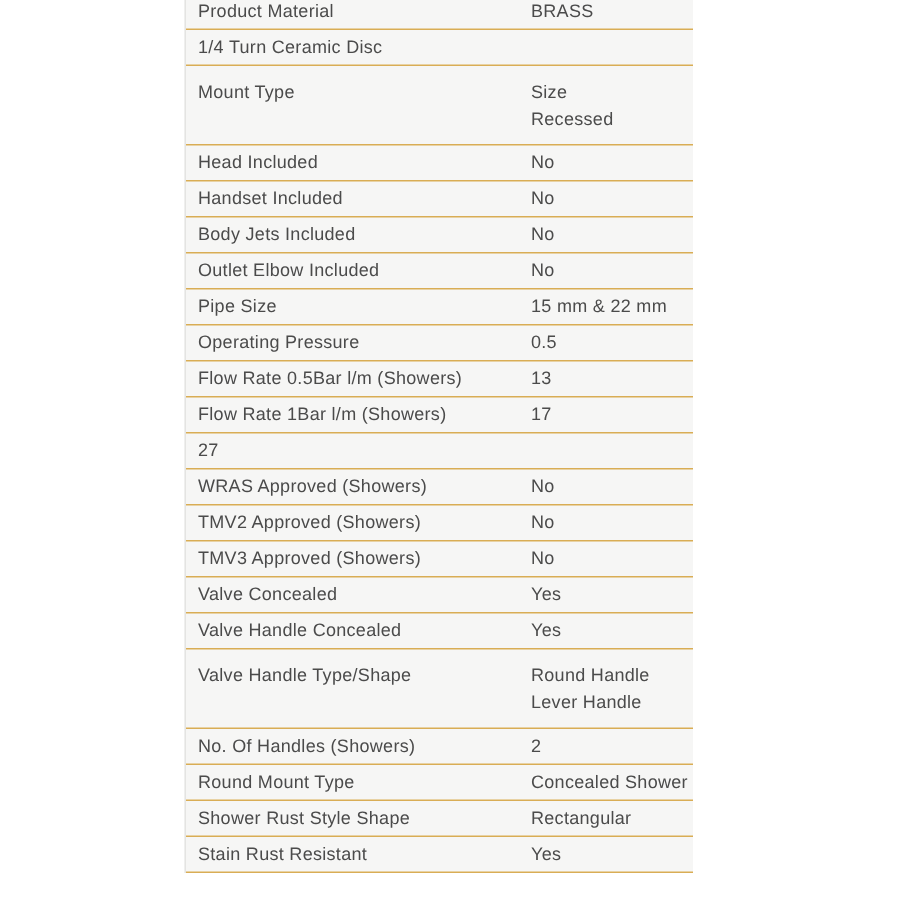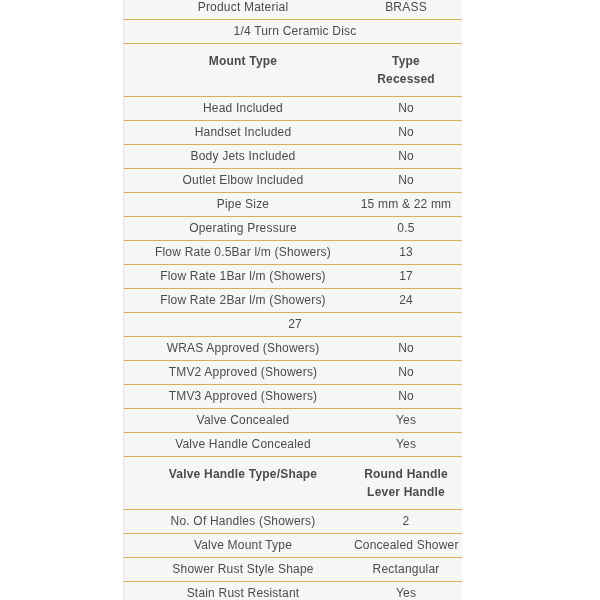--- a/index.html
+++ b/index.html
@@ -9,42 +9,40 @@
     height: 600px;
     background: #ffffff;
     overflow: hidden;
     font-family: "Liberation Sans", sans-serif;
   }
   .page {
     position: relative;
     width: 493px;
     height: 600px;
     background: #ffffff;
-    text-align: center;
   }
   .spec-table {
     position: absolute;
     left: 123px;
     top: -4px;
     width: 339px;
     background: #f6f6f5;
     border-left: 1px solid #e4e4e2;
     box-sizing: border-box;
   }
   .spec-row {
     display: flex;
     align-items: flex-start;
     box-sizing: border-box;
     padding: 2px 4px 3px 8px;
     border-bottom: 1px solid #d9ad55;
   }
   .spec-row.tall {
     padding-top: 8px;
     padding-bottom: 8px;
-    font-weight: bold;
   }
   .spec-label {
     width: 222px;
     flex: 0 0 222px;
     font-size: 12px;
     line-height: 18px;
     color: #4b4b4b;
     letter-spacing: 0.2px;
   }
   .spec-values {
@@ -74,21 +72,21 @@
 
     <div class="spec-row">
       <div class="spec-values">
         <div class="spec-value">1/4 Turn Ceramic Disc</div>
       </div>
     </div>
 
     <div class="spec-row tall">
       <div class="spec-label">Mount Type</div>
       <div class="spec-values">
-        <div class="spec-value">Type</div>
+        <div class="spec-value">Size</div>
         <div class="spec-value">Recessed</div>
       </div>
     </div>
 
     <div class="spec-row">
       <div class="spec-label">Head Included</div>
       <div class="spec-values">
         <div class="spec-value">No</div>
       </div>
     </div>
@@ -135,26 +133,20 @@
       </div>
     </div>
 
     <div class="spec-row">
       <div class="spec-label">Flow Rate 1Bar l/m (Showers)</div>
       <div class="spec-values">
         <div class="spec-value">17</div>
       </div>
     </div>
 
-    <div class="spec-row">
-      <div class="spec-label">Flow Rate 2Bar l/m (Showers)</div>
-      <div class="spec-values">
-        <div class="spec-value">24</div>
-      </div>
-    </div>
 
     <div class="spec-row">
       <div class="spec-values">
         <div class="spec-value">27</div>
       </div>
     </div>
 
     <div class="spec-row">
       <div class="spec-label">WRAS Approved (Showers)</div>
       <div class="spec-values">
@@ -199,21 +191,21 @@
     </div>
 
     <div class="spec-row">
       <div class="spec-label">No. Of Handles (Showers)</div>
       <div class="spec-values">
         <div class="spec-value">2</div>
       </div>
     </div>
 
     <div class="spec-row">
-      <div class="spec-label">Valve Mount Type</div>
+      <div class="spec-label">Round Mount Type</div>
       <div class="spec-values">
         <div class="spec-value">Concealed Shower</div>
       </div>
     </div>
 
     <div class="spec-row">
       <div class="spec-label">Shower Rust Style Shape</div>
       <div class="spec-values">
         <div class="spec-value">Rectangular</div>
       </div>

